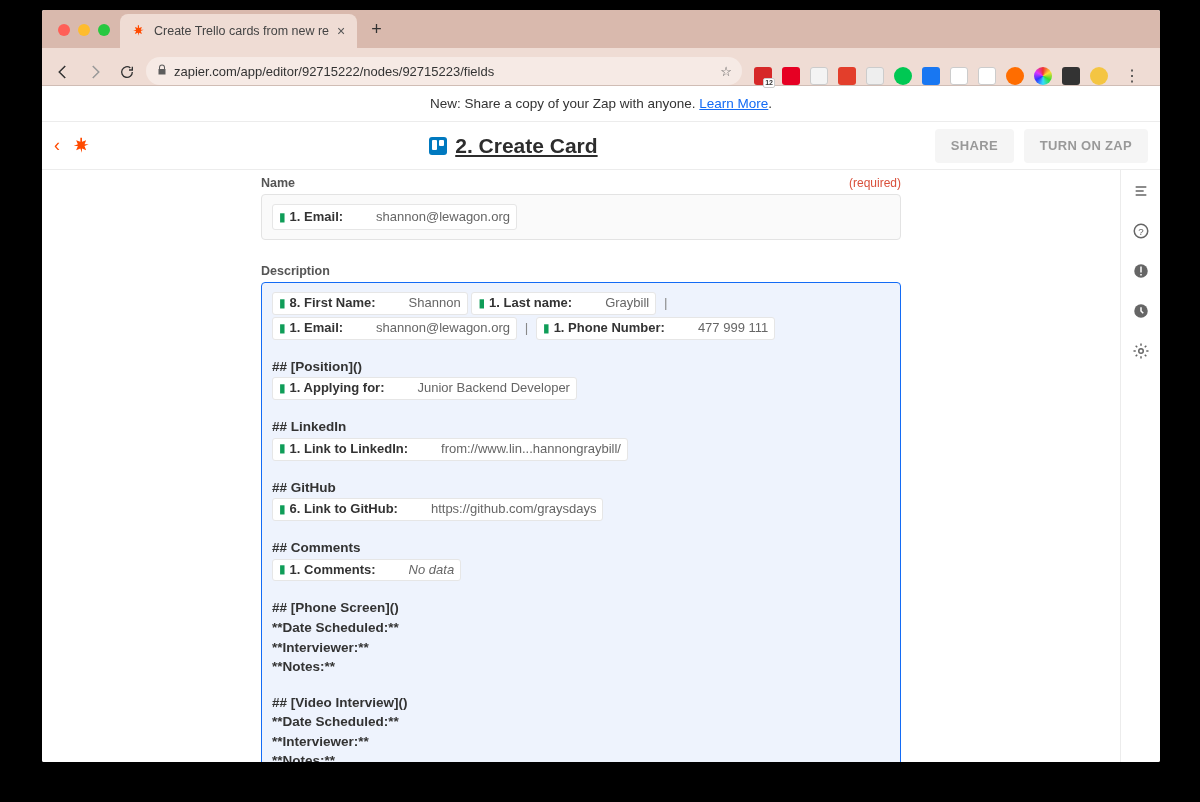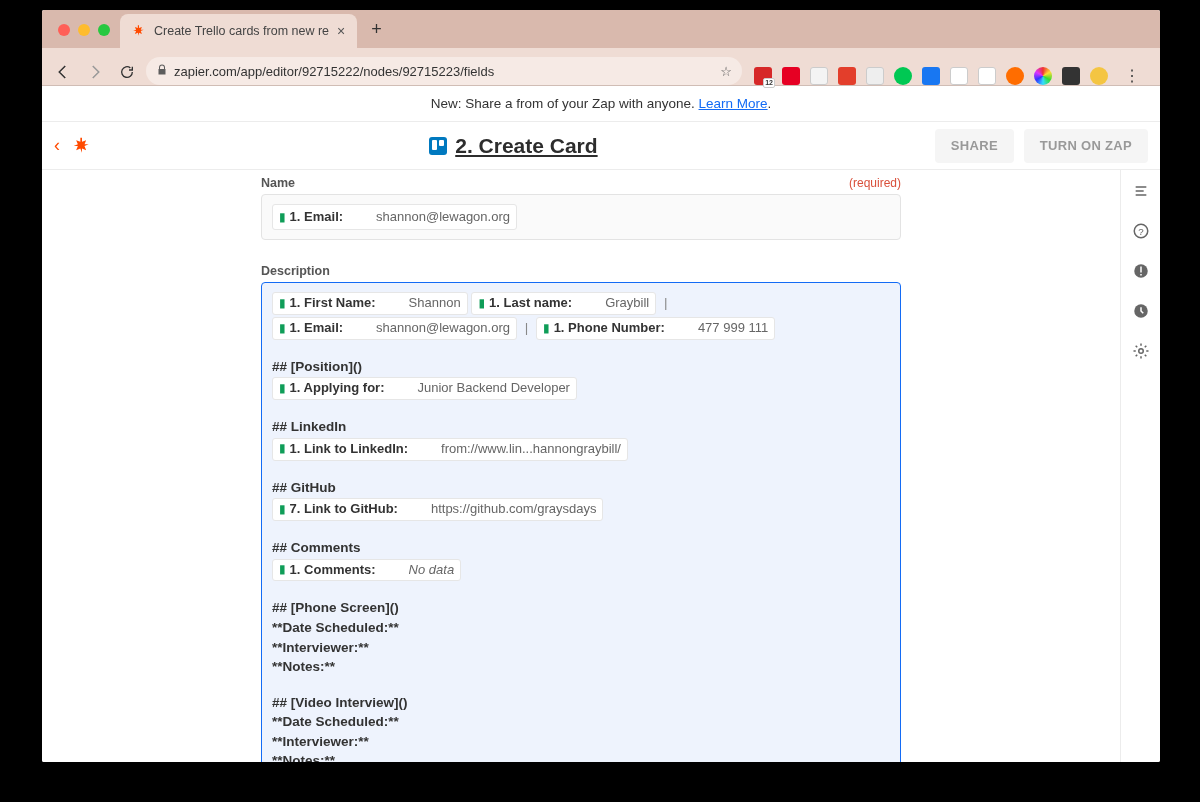--- a/index.html
+++ b/index.html
@@ -250,21 +250,21 @@
       <div class="ext rainbow"></div>
       <div class="ext puzzle"></div>
       <div class="ext avatar"></div>
       <div class="menu-dots">⋮</div>
     </div>
   </div>
 
   <div class="app">
     <div class="banner">
       <span>
-        <span>New: Share a from of your Zap with anyone. </span><a href="#">Learn More</a><span>.</span>
+        <span>New: Share a copy of your Zap with anyone. </span><a href="#">Learn More</a><span>.</span>
       </span>
     </div>
 
     <div class="editor-header">
       <span class="back-caret">‹</span>
       <span class="zap-logo">
         <svg viewBox="0 0 24 24" width="20" height="20">
             <path fill="#ff4a00" d="M12 2v5l5-2-2 5h5l-5 2 2 5-5-2v5l-2-5-5 2 2-5H2l5-2-2-5 5 2V2z"></path>
           </svg>
       </span>
@@ -295,21 +295,21 @@
           <div style="height:18px"></div>
 
           <div class="field-label">
             <span>Description</span>
           </div>
           <div class="field-box focused desc-content">
 
             <div>
               <span class="pill">
                 <span class="pill-ico">▮</span>
-                <span class="pill-key">1. First Name:</span>
+                <span class="pill-key">8. First Name:</span>
                 <span class="pill-val">Shannon</span>
               </span>
               <span class="pill">
                 <span class="pill-ico">▮</span>
                 <span class="pill-key">1. Last name:</span>
                 <span class="pill-val">Graybill</span>
               </span>
               <span class="sep">|</span>
               <span class="pill">
                 <span class="pill-ico">▮</span>
@@ -342,21 +342,21 @@
                 <span class="pill-key">1. Link to LinkedIn:</span>
                 <span class="pill-val">from://www.lin...hannongraybill/</span>
               </span>
             </div>
 
             <div class="sp"></div>
             <span class="rawline">## GitHub</span>
             <div>
               <span class="pill">
                 <span class="pill-ico">▮</span>
-                <span class="pill-key">7. Link to GitHub:</span>
+                <span class="pill-key">6. Link to GitHub:</span>
                 <span class="pill-val">https://github.com/graysdays</span>
               </span>
             </div>
 
             <div class="sp"></div>
             <span class="rawline">## Comments</span>
             <div>
               <span class="pill">
                 <span class="pill-ico">▮</span>
                 <span class="pill-key">1. Comments:</span>

